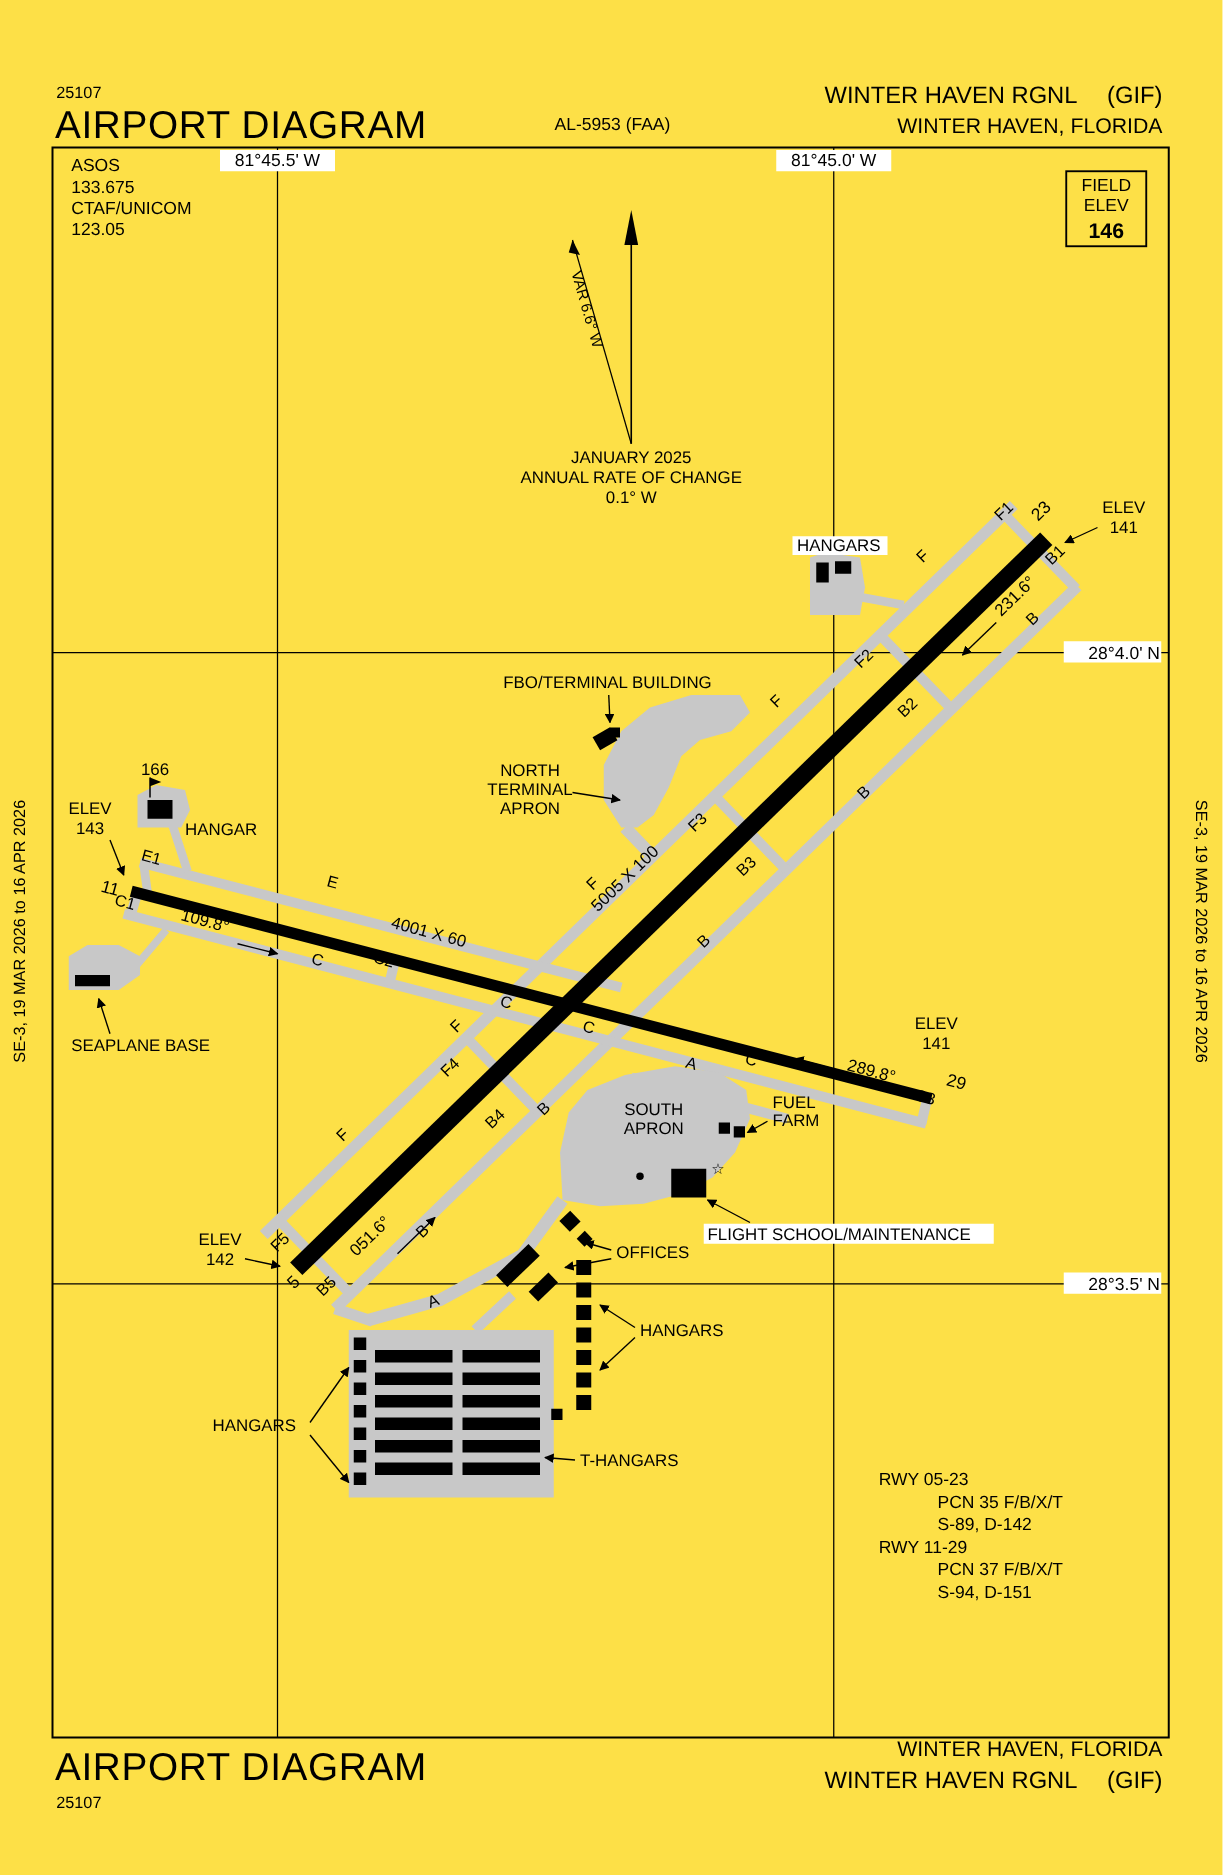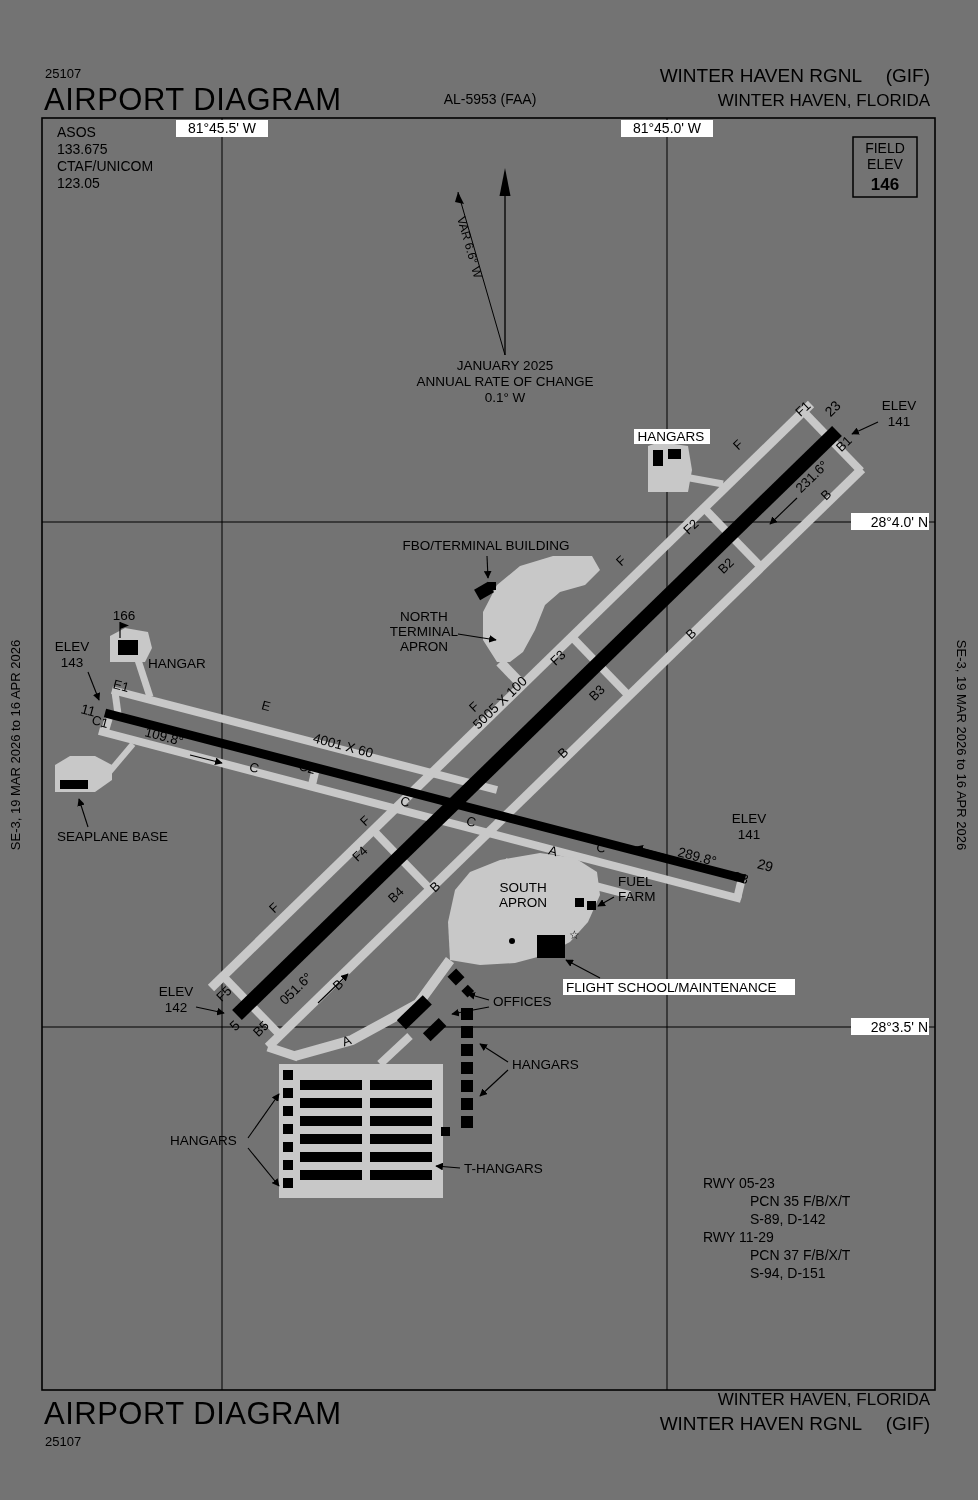--- a/index.html
+++ b/index.html
@@ -1,16 +1,16 @@
 <!DOCTYPE html>
 <html><head>
 <meta charset="utf-8">
 <style>
   html,body{margin:0;padding:0;background:#fff;}
-  .page{position:relative;width:978px;height:1500px;background:#737373;overflow:hidden;}
+  .page{position:relative;width:978px;height:1500px;background:#fde047;overflow:hidden;}
   svg{position:absolute;left:0;top:0;}
   text{fill:#000;font-family:"Liberation Sans",sans-serif;}
   .big{font-size:31px;letter-spacing:.5px;}
   .code{font-size:13px;}
   .name{font-size:19px;}
   .city{font-size:17px;}
   .f13{font-size:13.5px;}
   .f14{font-size:14px;}
   .f12{font-size:12px;}
   .twyl{font-size:13px;}

